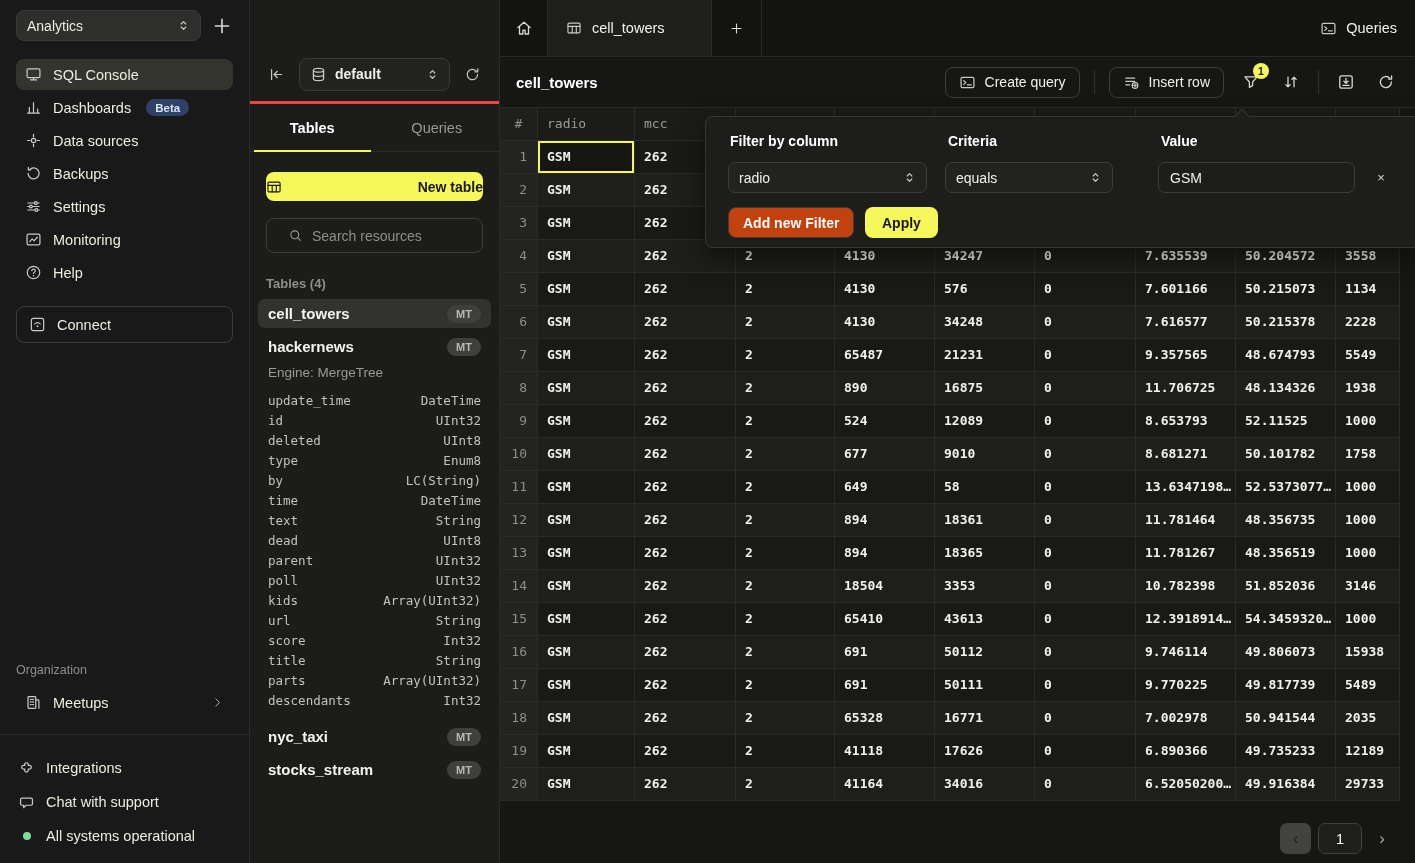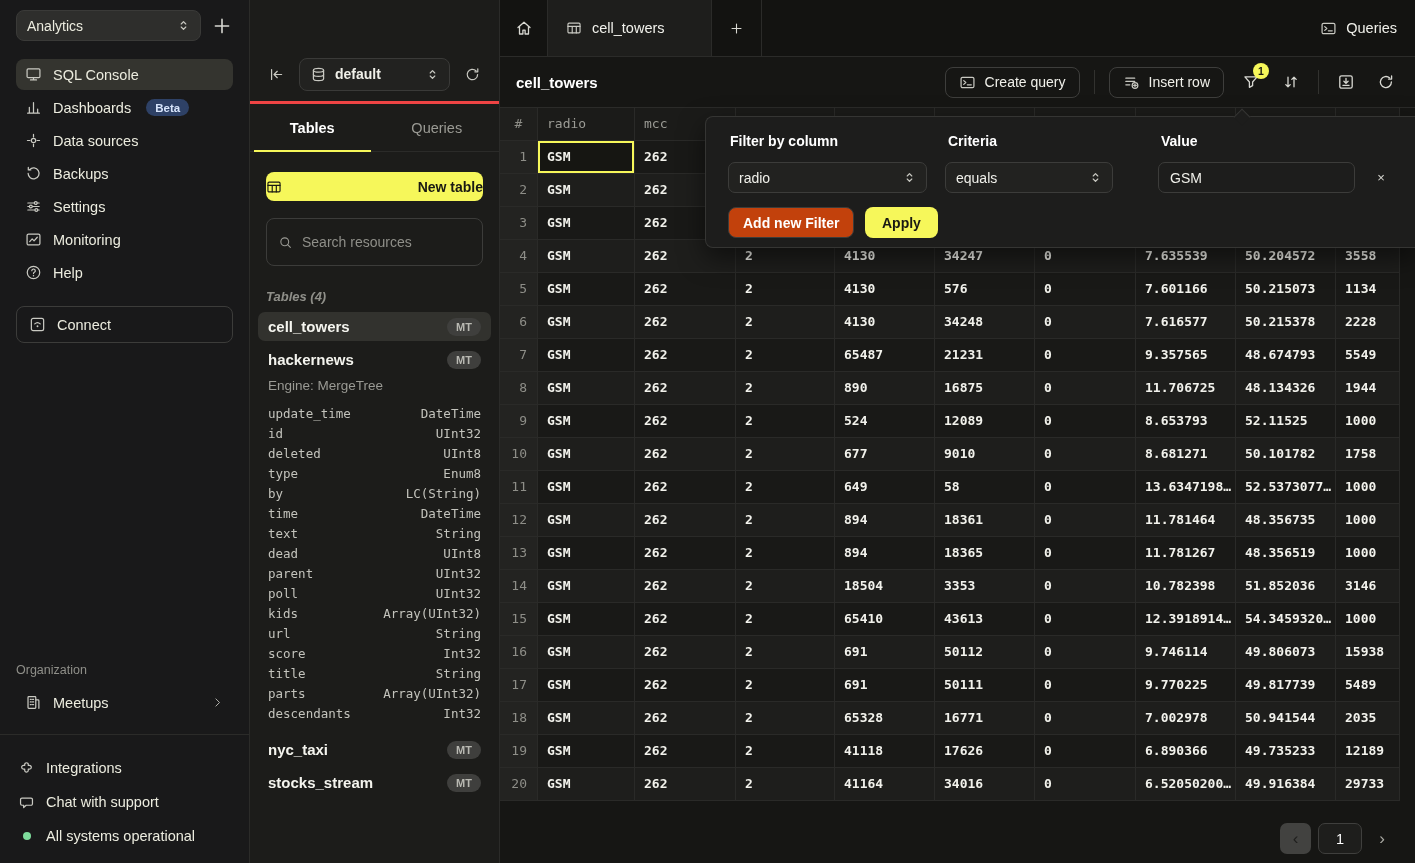--- a/index.html
+++ b/index.html
@@ -47,23 +47,23 @@
   .browser { position:absolute; left:250px; top:0; width:250px; height:863px; background:#1c1c1a; border-right:1px solid #2b2b29; display:flex; flex-direction:column; }
   .br-head { height:57px; border-bottom:3px solid #ef4444; display:flex; align-items:center; padding:2px 18px; gap:14px;margin-top:47px; }
   .db-select { flex:1; height:33px; background:#222220; border:1px solid #3a3a38; border-radius:8px; display:flex; align-items:center; gap:8px; padding:0 10px; color:#f0f0e9; font-size:14px; font-weight:600; font-family:inherit; }
   .db-select span:nth-child(2) { flex:1; text-align:left; }
   .br-tabs { height:48px; border-bottom:1px solid #2b2b29; display:flex; }
   .br-tab { flex:1; display:flex; align-items:center; justify-content:center; font-size:14.5px; color:#9a9a94; position:relative; cursor:default; }
   .br-tab.active { color:#fff; font-weight:600; }
   .br-tab.active::after { content:""; position:absolute; left:4px; right:4px; bottom:-1px; height:2.5px; background:var(--accent,#f6f75a); }
   .new-table { margin:20px 16px 0 16px; height:29px; background:var(--accent,#f6f75a); border:none; border-radius:8px; display:flex; align-items:center; justify-content:space-between; gap:8px; font-size:14px; font-weight:600; color:#191913; font-family:inherit; }
   .new-table .ic { color:#191913; width:16px; height:16px; }
-  .search { margin:17px 16px 0 16px; height:48px; border:1px solid #3c3c3a; border-radius:8px; display:flex; align-items:center; gap:9px; padding:0 11px; color:#8f8f89; font-size:14px; }
+  .search { margin:17px 16px 0 16px; height:35px; border:1px solid #3c3c3a; border-radius:8px; display:flex; align-items:center; gap:9px; padding:0 21px; color:#8f8f89; font-size:14px; }
   .search .ic { width:15px; height:15px; color:#9a9a94; }
-  .sec-label { margin:23px 16px 8px 16px; color:#8f8f89; font-size:13px; font-weight:600;font-style:italic; }
+  .sec-label { margin:23px 16px 8px 16px; color:#8f8f89; font-size:13px; font-weight:600; }
   #tables-list { padding:0 8px; overflow:hidden; }
   .tbl-row { height:29px; display:flex; align-items:center; padding:0 10px; border-radius:7px; margin-bottom:4px; }
   .tbl-row.selected { background:#32322e; }
   .tbl-name { flex:1; font-size:15px; font-weight:600; color:#f4f4ee; }
   .mt-pill { background:#3f3f3d; color:#b9b9b2; font-size:11px; font-weight:700; padding:3px 9px; border-radius:10px; }
   .engine-line { margin:2px 10px 10px 10px; color:#9a9a94; font-size:13.5px; }
   .fields { margin:0 10px 12px 10px; font-family:"DejaVu Sans Mono", monospace; font-size:12.5px; color:#c3c3bc; }
   .frow { height:20px; display:flex; justify-content:space-between; align-items:center; }
 
   
@@ -592,21 +592,21 @@
       <div class="g-row gr even">
         <div class="g-num">8</div>
         <div>GSM</div>
         <div>262</div>
         <div>2</div>
         <div>890</div>
         <div>16875</div>
         <div>0</div>
         <div>11.706725</div>
         <div>48.134326</div>
-        <div>1944</div>
+        <div>1938</div>
       </div>
       <div class="g-row gr odd">
         <div class="g-num">9</div>
         <div>GSM</div>
         <div>262</div>
         <div>2</div>
         <div>524</div>
         <div>12089</div>
         <div>0</div>
         <div>8.653793</div>

